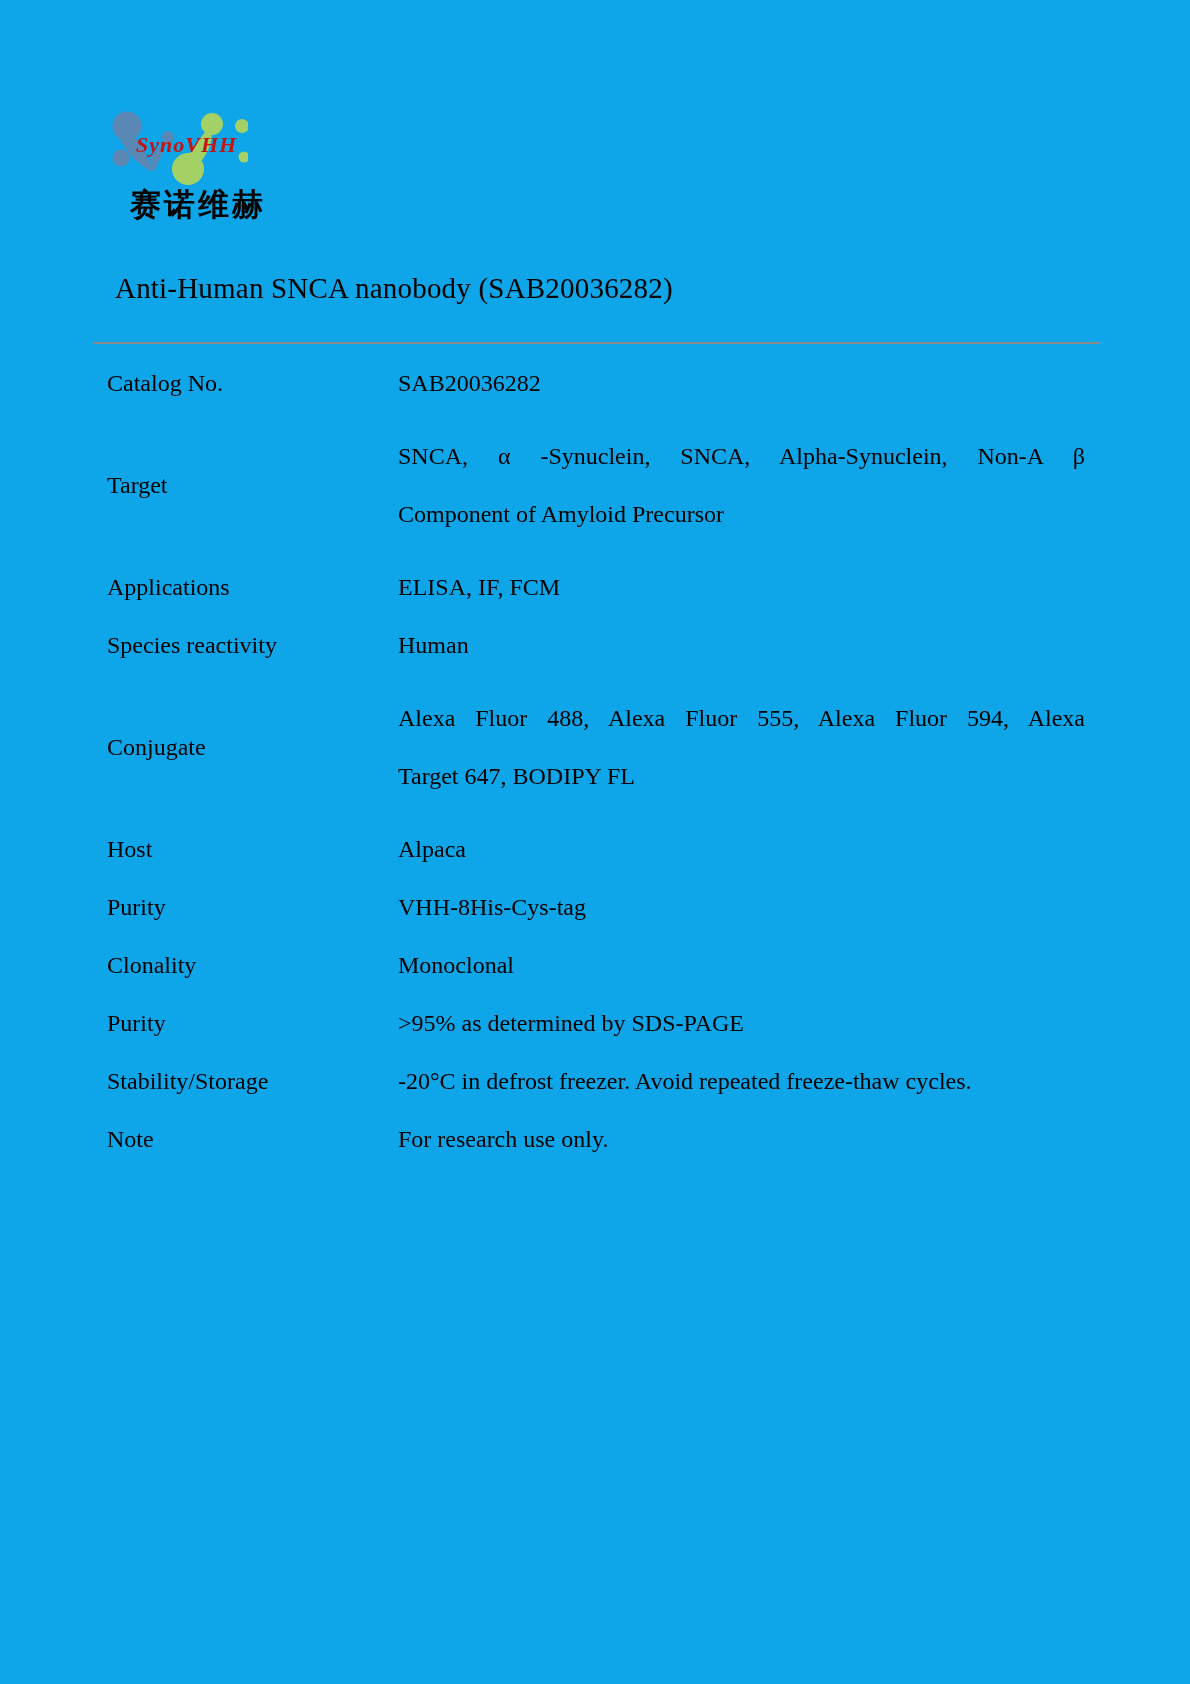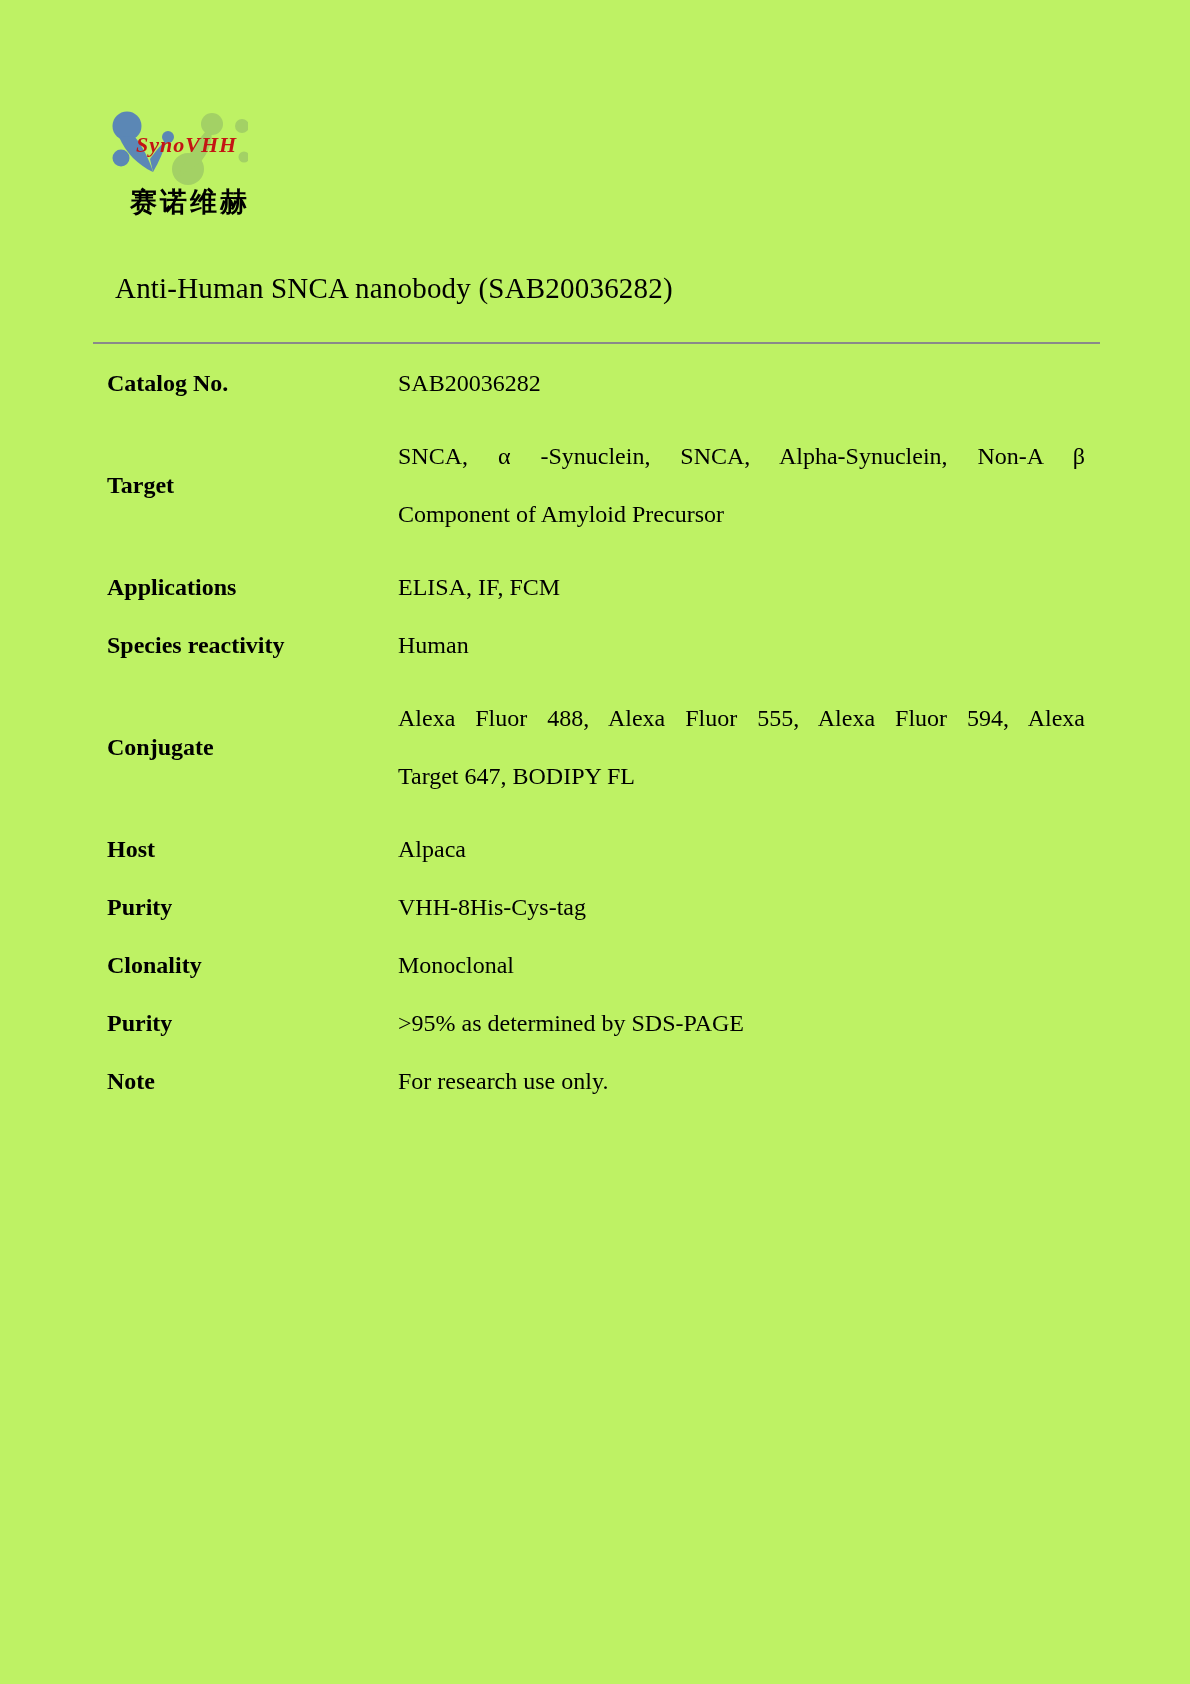--- a/index.html
+++ b/index.html
@@ -4,21 +4,21 @@
 <style>
   html, body {
     margin: 0;
     padding: 0;
     background: #ffffff;
   }
   .page {
     position: relative;
     width: 1190px;
     height: 1684px;
-    background: #bef264;
+    background: #0ea5e9;
     font-family: "Liberation Serif", serif;
     color: #000000;
     overflow: hidden;
   }
 
   
   .logo {
     position: absolute;
     left: 98px;
     top: 95px;
@@ -32,21 +32,21 @@
     font-weight: bold;
     font-size: 22px;
     letter-spacing: 1px;
   }
   .logo-cn {
     position: absolute;
     left: 32px;
     top: 89px;
     font-family: "Liberation Sans", sans-serif;
     font-weight: bold;
-    font-size: 27px;
+    font-size: 31px;
     letter-spacing: 3px;
     white-space: nowrap;
     color: #000000;
   }
 
   
   .title {
     position: absolute;
     left: 107px;
     top: 264px;
@@ -74,21 +74,21 @@
     border-collapse: collapse;
     table-layout: fixed;
     font-size: 24px;
   }
   .spec-table td {
     padding: 0;
     vertical-align: middle;
   }
   .label-cell {
     width: 291px;
-    font-weight: bold;
+    font-weight: normal;
   }
   .value-cell { width: 687px; }
   .row-single td { height: 58px; }
   .row-double td { height: 146px; }
   .value-line { line-height: 58px; }
   .justify-full {
     text-align: justify;
     text-align-last: justify;
   }
 </style>
@@ -177,20 +177,26 @@
             <div class="value-line">Monoclonal</div>
           </td>
     </tr>
         <tr class="row-single">
       <td class="label-cell">Purity</td>
       <td class="value-cell">
             <div class="value-line">&gt;95% as determined by SDS-PAGE</div>
           </td>
     </tr>
         <tr class="row-single">
+      <td class="label-cell">Stability/Storage</td>
+      <td class="value-cell">
+            <div class="value-line">-20°C in defrost freezer. Avoid repeated freeze-thaw cycles.</div>
+          </td>
+    </tr>
+        <tr class="row-single">
       <td class="label-cell">Note</td>
       <td class="value-cell">
             <div class="value-line">For research use only.</div>
           </td>
     </tr>
       </tbody>
   </table>
 
 </div>
 

